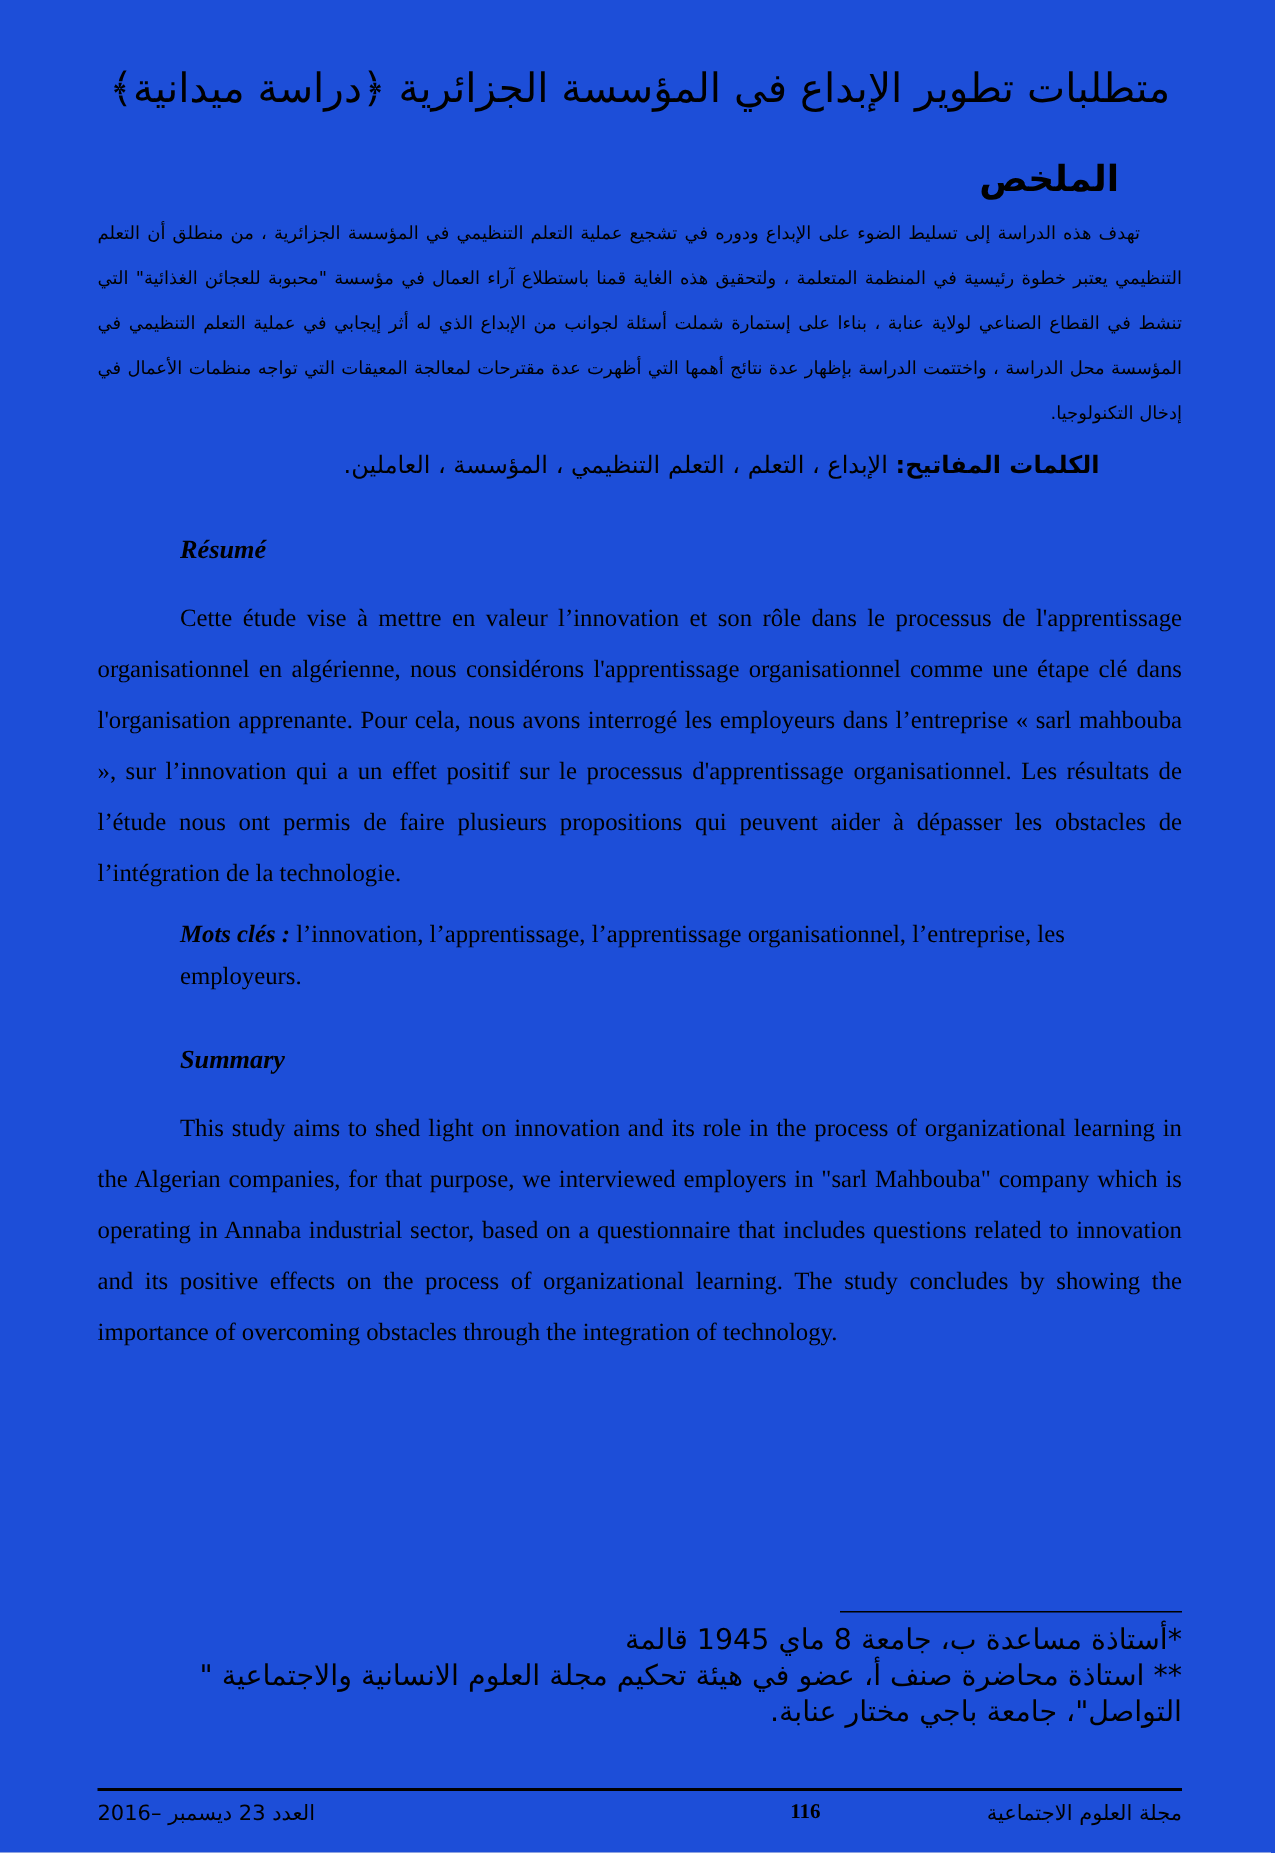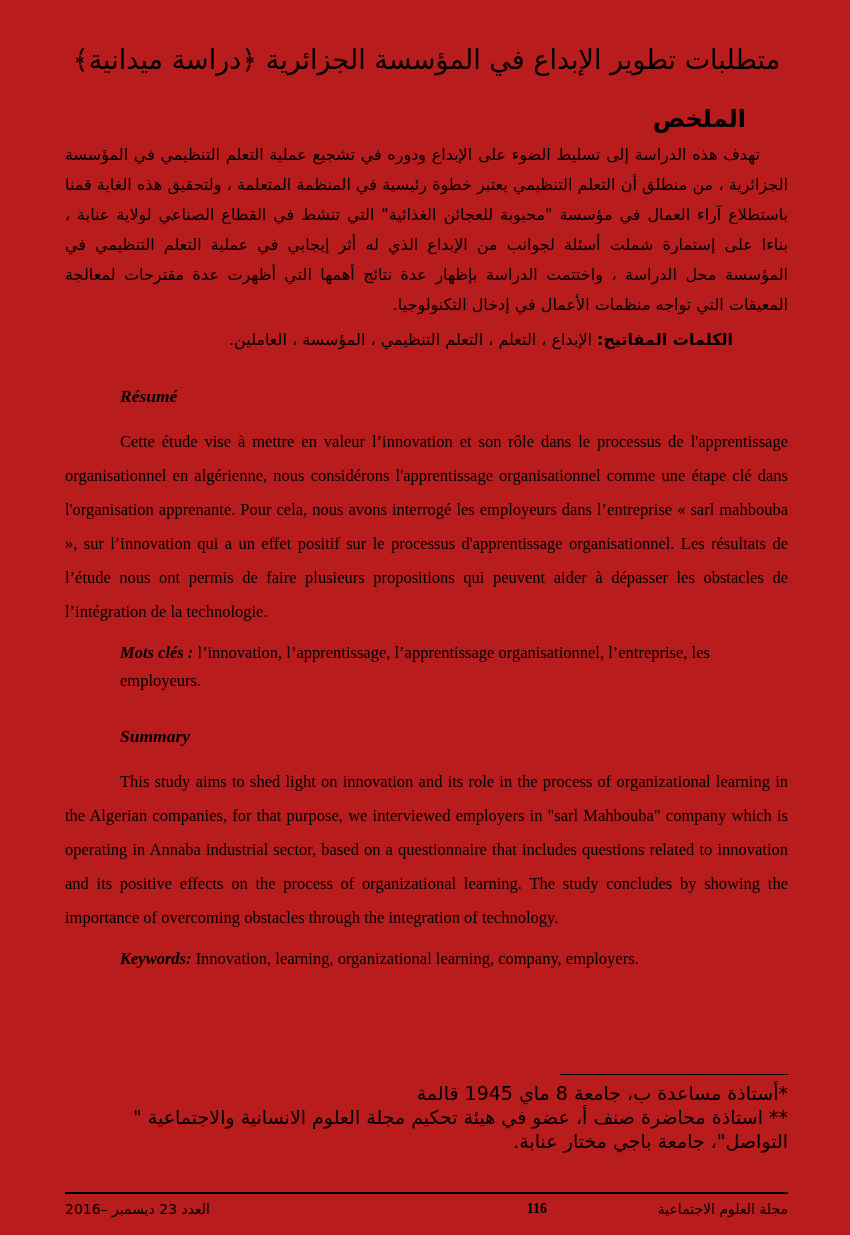--- a/index.html
+++ b/index.html
@@ -1,21 +1,21 @@
 <!DOCTYPE html>
 <html lang="ar"><head>
 <meta charset="utf-8">
 <style>
   html, body { margin: 0; padding: 0; background: #e8e8e8; }
   .page {
     position: relative;
     width: 850px;
     height: 1235px;
     margin: 0 auto;
-    background: #b91c1c;
+    background: #1d4ed8;
     color: #000000;
     overflow: hidden;
   }
   .content { padding: 0 62px 0 65px; }
 
   .title {
     margin-top: 38px;
     text-align: center;
     direction: rtl;
     font-family: "DejaVu Sans", sans-serif;
@@ -43,21 +43,21 @@
     font-size: 24px;
     font-weight: bold;
     line-height: 26px;
   }
   .ar-abstract {
     margin-top: 8px;
     direction: rtl;
     text-align: justify;
     text-indent: 28px;
     font-family: "DejaVu Sans", sans-serif;
-    font-size: 16px;
+    font-size: 12px;
     line-height: 30px;
   }
   .ar-keywords {
     margin-top: 5px;
     direction: rtl;
     text-align: right;
     padding-right: 55px;
     font-family: "DejaVu Sans", sans-serif;
     font-size: 16px;
     line-height: 30px;
@@ -163,23 +163,20 @@
     <div class="latin-paragraph">Cette étude vise à mettre en valeur l’innovation et son rôle dans le processus de l'apprentissage organisationnel en algérienne, nous considérons l'apprentissage organisationnel comme une étape clé dans l'organisation apprenante. Pour cela, nous avons interrogé les employeurs dans l’entreprise « sarl mahbouba », sur l’innovation qui a un effet positif sur le processus d'apprentissage organisationnel. Les résultats de l’étude nous ont permis de faire plusieurs propositions qui peuvent aider à dépasser les obstacles de l’intégration de la technologie.</div>
 
     <div class="latin-keywords">
       <span class="label">Mots clés :</span><span> l’innovation, l’apprentissage, l’apprentissage organisationnel, l’entreprise, les employeurs.</span>
     </div>
 
     <div class="script-heading summary-heading">Summary</div>
 
     <div class="latin-paragraph">This study aims to shed light on innovation and its role in the process of organizational learning in the Algerian companies, for that purpose, we interviewed employers in "sarl Mahbouba" company which is operating in Annaba industrial sector, based on a questionnaire that includes questions related to innovation and its positive effects on the process of organizational learning. The study concludes by showing the importance of overcoming obstacles through the integration of technology.</div>
 
-    <div class="latin-keywords">
-      <span class="label">Keywords:</span><span> Innovation, learning, organizational learning, company, employers.</span>
-    </div>
 
   </div>
 
   <div class="footnotes">
     <div class="footnote-separator"></div>
     <div class="footnote-line">*أستاذة مساعدة ب، جامعة 8 ماي 1945 قالمة</div>
     <div class="footnote-line">** استاذة محاضرة صنف أ، عضو في هيئة تحكيم مجلة العلوم الانسانية والاجتماعية " التواصل"، جامعة باجي مختار عنابة.</div>
   </div>
 
   <div class="footer">

